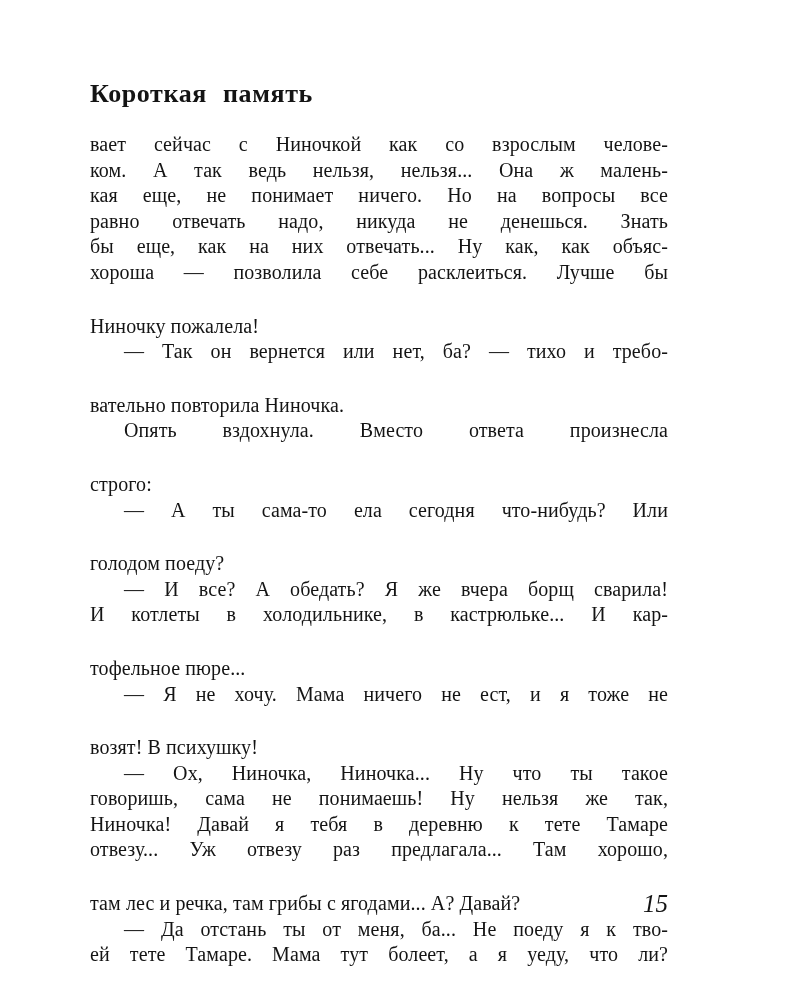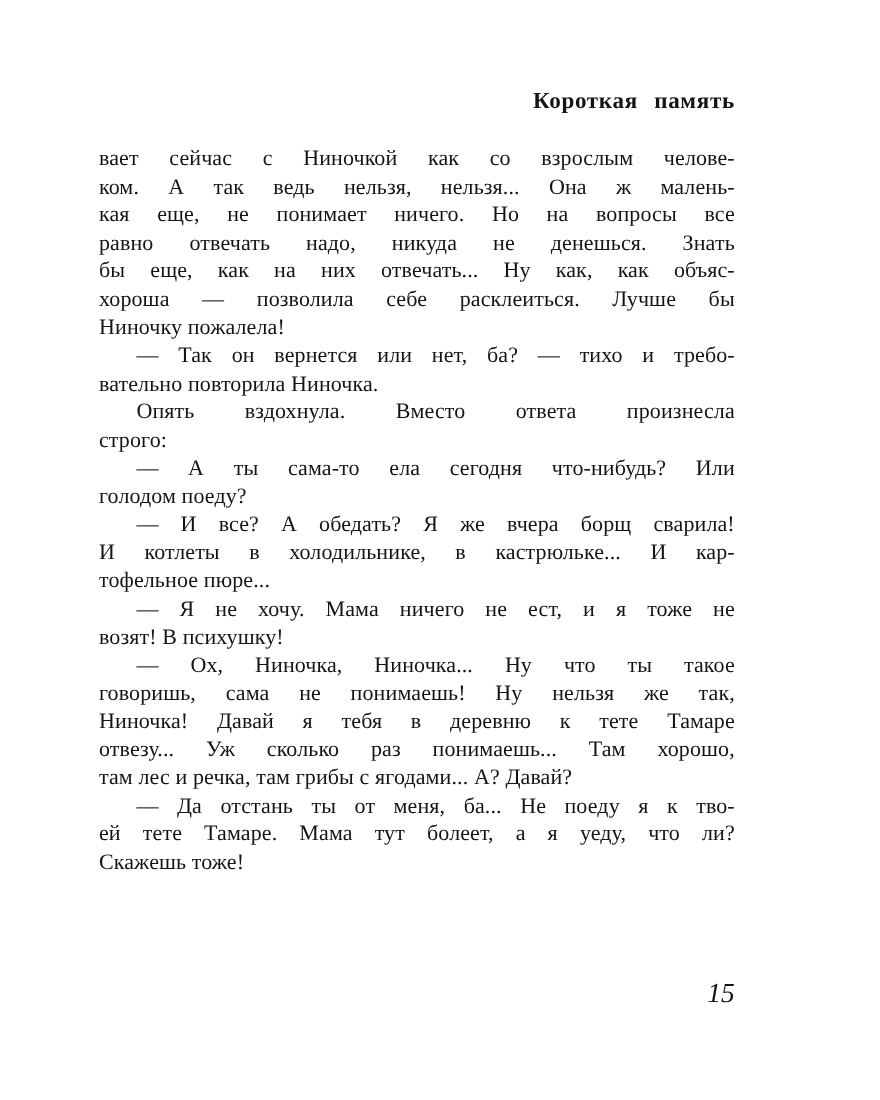--- a/index.html
+++ b/index.html
@@ -14,23 +14,23 @@
     background: #ffffff;
     overflow: hidden;
     font-family: "Liberation Serif", "DejaVu Serif", serif;
     color: #141414;
   }
   .title {
     position: absolute;
     left: 90px;
     top: 79px;
     width: 578px;
-    text-align: right;
+    text-align: left;
     font-weight: bold;
-    font-size: 21px;
+    font-size: 26px;
     letter-spacing: 0.6px;
     word-spacing: 9px;
   }
   .body-text {
     position: absolute;
     left: 90px;
     top: 132px;
     width: 578px;
     font-size: 20px;
     letter-spacing: 0.1px;
@@ -39,20 +39,21 @@
     height: 25.6px;
     line-height: 25.6px;
     text-align: justify;
     text-align-last: justify;
     overflow: hidden;
     white-space: nowrap;
   }
   .line.left {
     text-align: center;
     text-align-last: left;
+    margin-top: 28px;
   }
   .line.indent {
     padding-left: 34px;
   }
   .pagenum {
     position: absolute;
     left: 90px;
     top: 890px;
     width: 578px;
     text-align: right;
@@ -82,21 +83,21 @@
     <div class="line indent">— А ты сама-то ела сегодня что-нибудь? Или</div>
     <div class="line left">голодом поеду?</div>
     <div class="line indent">— И все? А обедать? Я же вчера борщ сварила!</div>
     <div class="line">И котлеты в холодильнике, в кастрюльке... И кар-</div>
     <div class="line left">тофельное пюре...</div>
     <div class="line indent">— Я не хочу. Мама ничего не ест, и я тоже не</div>
     <div class="line left">возят! В психушку!</div>
     <div class="line indent">— Ох, Ниночка, Ниночка... Ну что ты такое</div>
     <div class="line">говоришь, сама не понимаешь! Ну нельзя же так,</div>
     <div class="line">Ниночка! Давай я тебя в деревню к тете Тамаре</div>
-    <div class="line">отвезу... Уж сколько раз понимаешь... Там хорошо,</div>
+    <div class="line">отвезу... Уж отвезу раз предлагала... Там хорошо,</div>
     <div class="line left">там лес и речка, там грибы с ягодами... А? Давай?</div>
     <div class="line indent">— Да отстань ты от меня, ба... Не поеду я к тво-</div>
     <div class="line">ей тете Тамаре. Мама тут болеет, а я уеду, что ли?</div>
     <div class="line left">Скажешь тоже!</div>
   </div>
 
   <div class="pagenum">15</div>
 
 </div>
 

